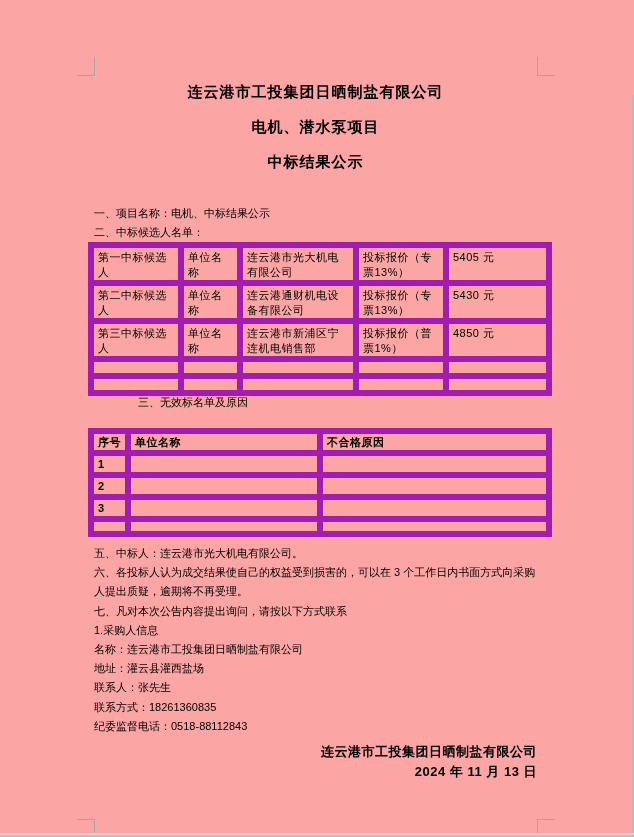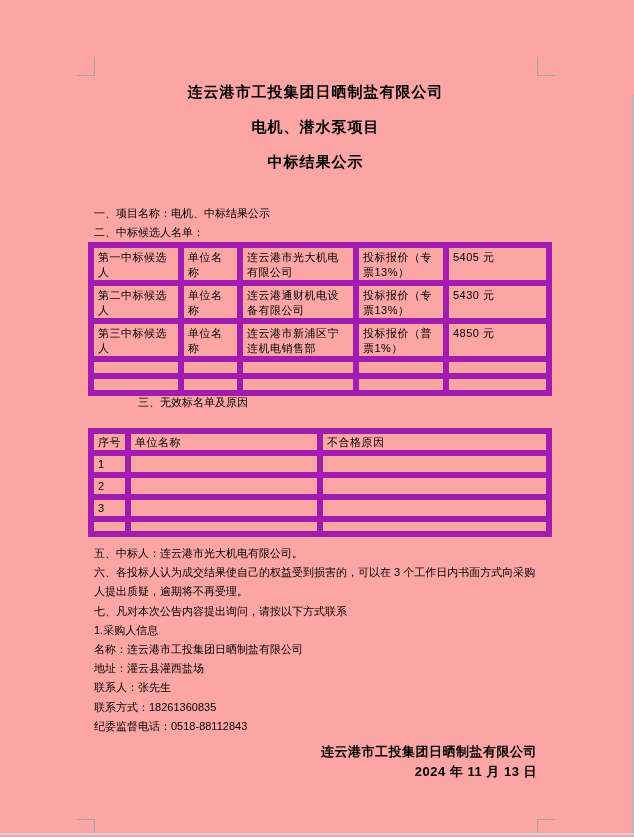--- a/index.html
+++ b/index.html
@@ -55,21 +55,21 @@
     border: 6px solid #a21caf;
     vertical-align: top;
     padding: 2px 4px 0 4px;
     line-height: 15px;
     letter-spacing: 0.5px;
     overflow: hidden;
     word-break: break-all;
   }
   #table1 tr { height: 34px; }
   #table1 tr.empty { height: 17px; }
-  #table2 tr { height: 15px; }
+  #table2 tr { height: 15px; font-weight: bold; }
   #table2 td { padding-top: 0; line-height: 16px; }
 
   .footer-block {
     top: 742px; text-align: right;
     font-size: 13px; font-weight: bold; line-height: 20px;
     letter-spacing: 0.5px;
   }
 </style>
 </head>
 <body>

